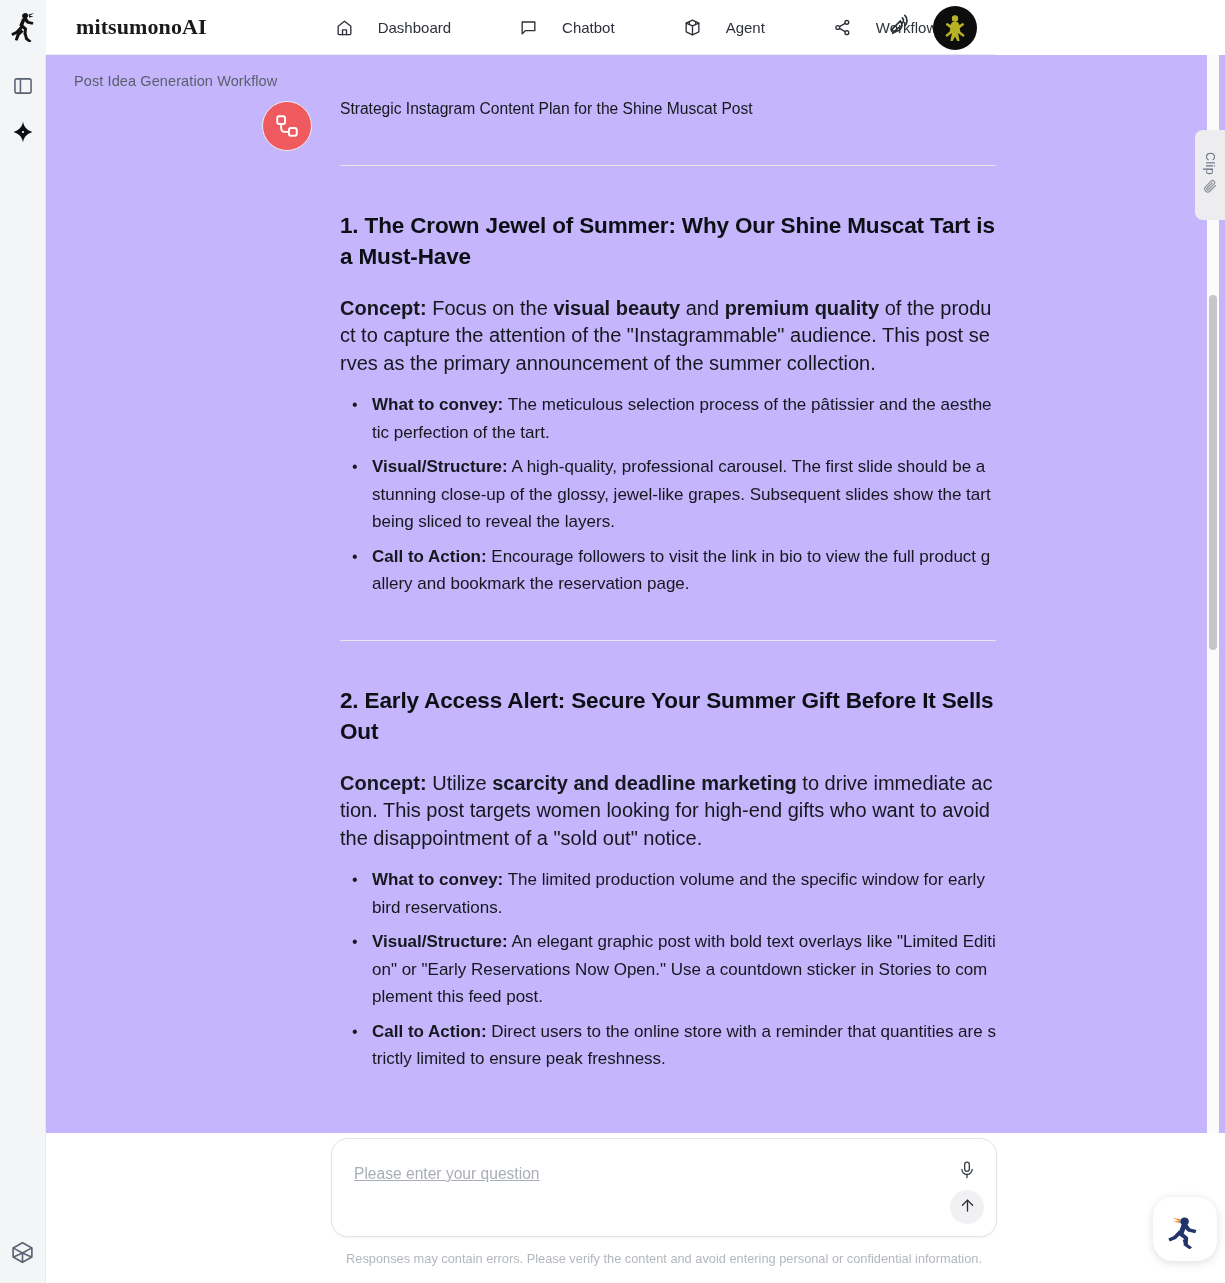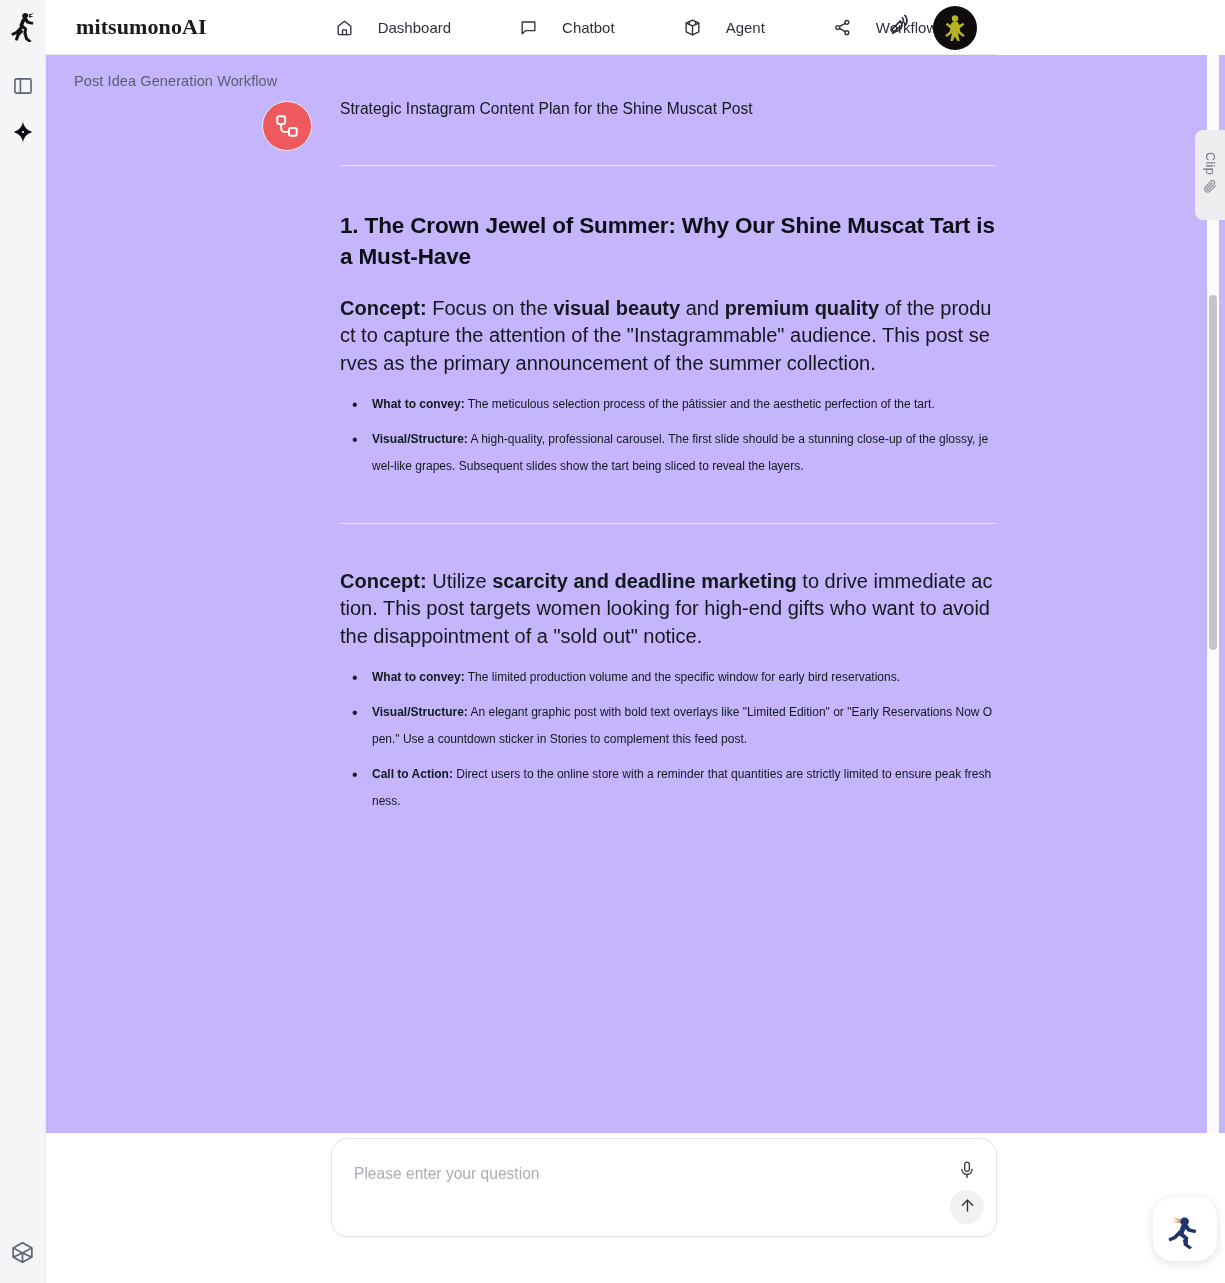--- a/index.html
+++ b/index.html
@@ -132,21 +132,21 @@
     word-break: break-all;
     margin-bottom: 14px;
   }
   ul.points {
     margin-left: 294px; width: 656px;
     list-style: none;
   }
   ul.points li {
     position: relative;
     padding-left: 32px;
-    font-size: 12px; line-height: 27.5px; color: #15181d;
+    font-size: 17px; line-height: 27.5px; color: #15181d;
     word-break: break-all;
     margin-bottom: 7px;
   }
   ul.points li:before {
     content: "•";
     position: absolute; left: 12px; top: 0;
     color: #15181d; font-size: 16px;
   }
   b, strong { font-weight: 700; }
 
@@ -189,21 +189,21 @@
   .composer {
     position: absolute; left: 285px; top: 5px;
     width: 666px; height: 99px;
     background: #ffffff;
     border: 1px solid #e4e4e7;
     border-radius: 17px;
     box-shadow: 0 1px 3px rgba(0,0,0,.05);
   }
   .composer-ph {
     position: absolute; left: 22px; top: 26px;
-    font-size: 15.6px; color: #a9aeb6;
+    font-size: 15.6px; color: #a9aeb6; text-decoration: underline;
   }
   .mic-btn {
     position: absolute; right: 16px; top: 20px;
     width: 26px; height: 26px;
     display: flex; align-items: center; justify-content: center;
     cursor: pointer;
   }
   .send-btn {
     position: absolute; right: 12px; bottom: 12px;
     width: 34px; height: 34px; border-radius: 50%;
@@ -364,24 +364,26 @@
       </div>
     </div>
 
     <div class="divider"></div>
 
     <h2 class="sec">1. The Crown Jewel of Summer: Why Our Shine Muscat Tart is a Must-Have</h2>
     <p class="concept"><b>Concept:</b><span> Focus on the </span><b>visual beauty</b><span> and </span><b>premium quality</b><span> of the product to capture the attention of the "Instagrammable" audience. This post serves as the primary announcement of the summer collection.</span></p>
     <ul class="points">
       <li><b>What to convey:</b><span> The meticulous selection process of the pâtissier and the aesthetic perfection of the tart.</span></li>
       <li><b>Visual/Structure:</b><span> A high-quality, professional carousel. The first slide should be a stunning close-up of the glossy, jewel-like grapes. Subsequent slides show the tart being sliced to reveal the layers.</span></li>
+      <li><b>Call to Action:</b><span> Encourage followers to visit the link in bio to view the full product gallery and bookmark the reservation page.</span></li>
     </ul>
 
     <div class="divider"></div>
 
+    <h2 class="sec">2. Early Access Alert: Secure Your Summer Gift Before It Sells Out</h2>
     <p class="concept"><b>Concept:</b><span> Utilize </span><b>scarcity and deadline marketing</b><span> to drive immediate action. This post targets women looking for high-end gifts who want to avoid the disappointment of a "sold out" notice.</span></p>
     <ul class="points">
       <li><b>What to convey:</b><span> The limited production volume and the specific window for early bird reservations.</span></li>
       <li><b>Visual/Structure:</b><span> An elegant graphic post with bold text overlays like "Limited Edition" or "Early Reservations Now Open." Use a countdown sticker in Stories to complement this feed post.</span></li>
       <li><b>Call to Action:</b><span> Direct users to the online store with a reminder that quantities are strictly limited to ensure peak freshness.</span></li>
     </ul>
 
   </div>
 
   <div class="clip-tab">
@@ -411,20 +413,21 @@
     </div>
     <div class="send-btn">
       <span>
         <svg width="19" height="19" viewBox="0 0 24 24" fill="none" stroke="#2b2f36" stroke-width="1.7" stroke-linecap="round" stroke-linejoin="round">
           <path d="M12 19V5.4"></path>
           <path d="M5.6 11.8 12 5.2l6.4 6.6"></path>
         </svg>
       </span>
     </div>
   </div>
+  <div class="disclaimer">Responses may contain errors. Please verify the content and avoid entering personal or confidential information.</div>
 </div>
 
 <div class="fab">
   <svg width="40" height="40" viewBox="0 0 40 40">
     <g>
       <path d="M18.5 8.6c2.4-.7 4.7.6 5.3 2.8.6 2.2-.8 4.4-3.2 5-2.4.7-4.7-.6-5.3-2.8-.6-2.2.8-4.4 3.2-5z" fill="#22356b"></path>
       <path d="M15.2 10.2 7.5 8.8l6.6 3.1-6.2.8 7 1.3z" fill="#f58a28"></path>
       <path d="M16.4 16.1l5.5-1.3 3.2 4.6 6.3 1.6-1.2 3.3-7.4-1.9-2.4-2.4-1.8 4.5 4.6 4.1-.6 8.4-4-.4.6-6.6-6.2-4.6z" fill="#22356b"></path>
       <path d="M13.9 21.6l3.1 2.4-6.1 6.1-6.2 2.3-1.3-2.8 5.4-2.7z" fill="#22356b"></path>
       <path d="M17.6 30.5l3.7.4 1.5 4.3 4.2 3.1-2.3 2.2-5.2-3.8z" fill="#22356b"></path>

